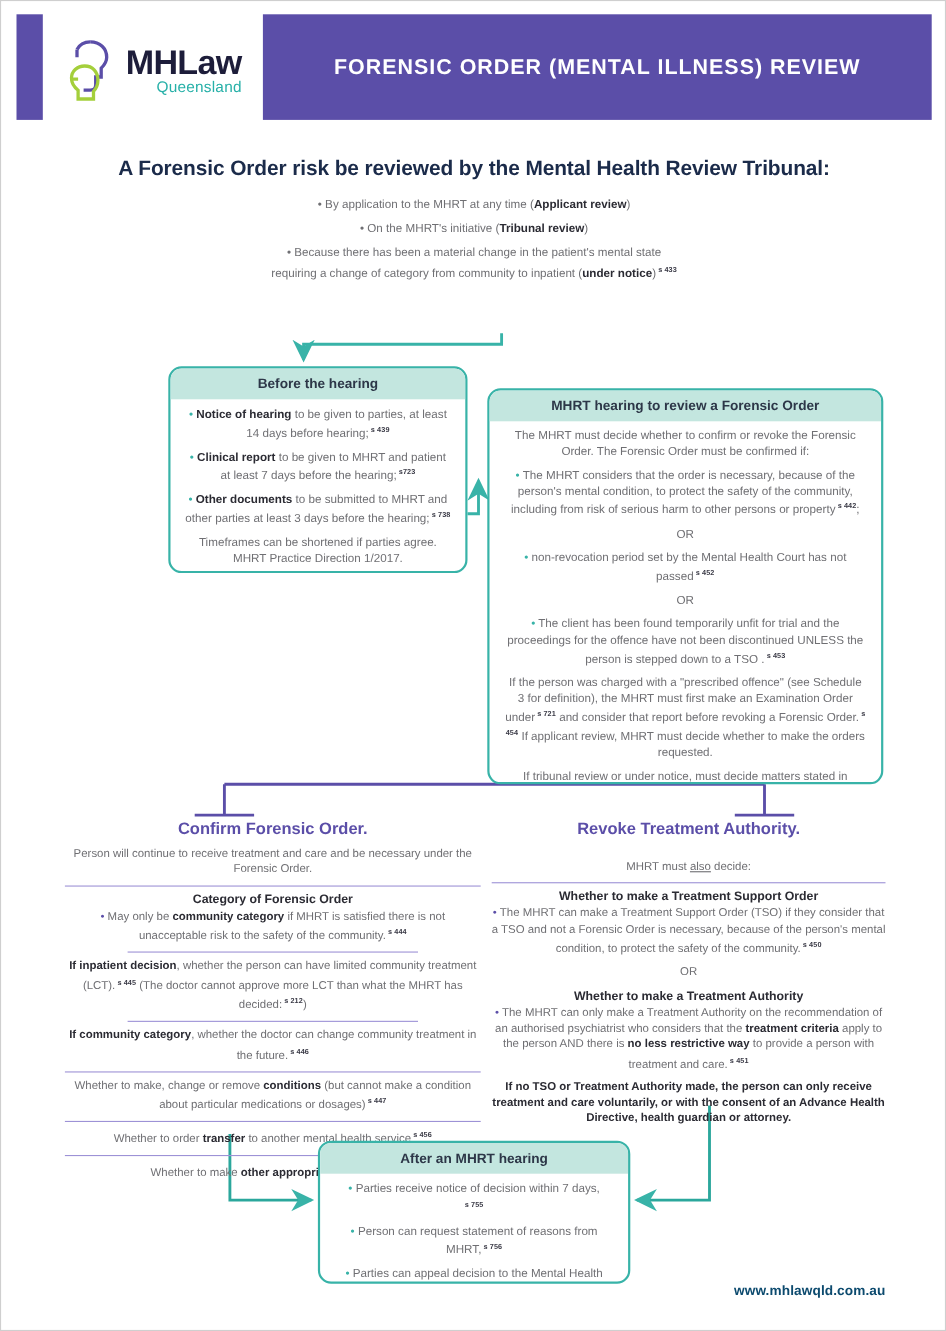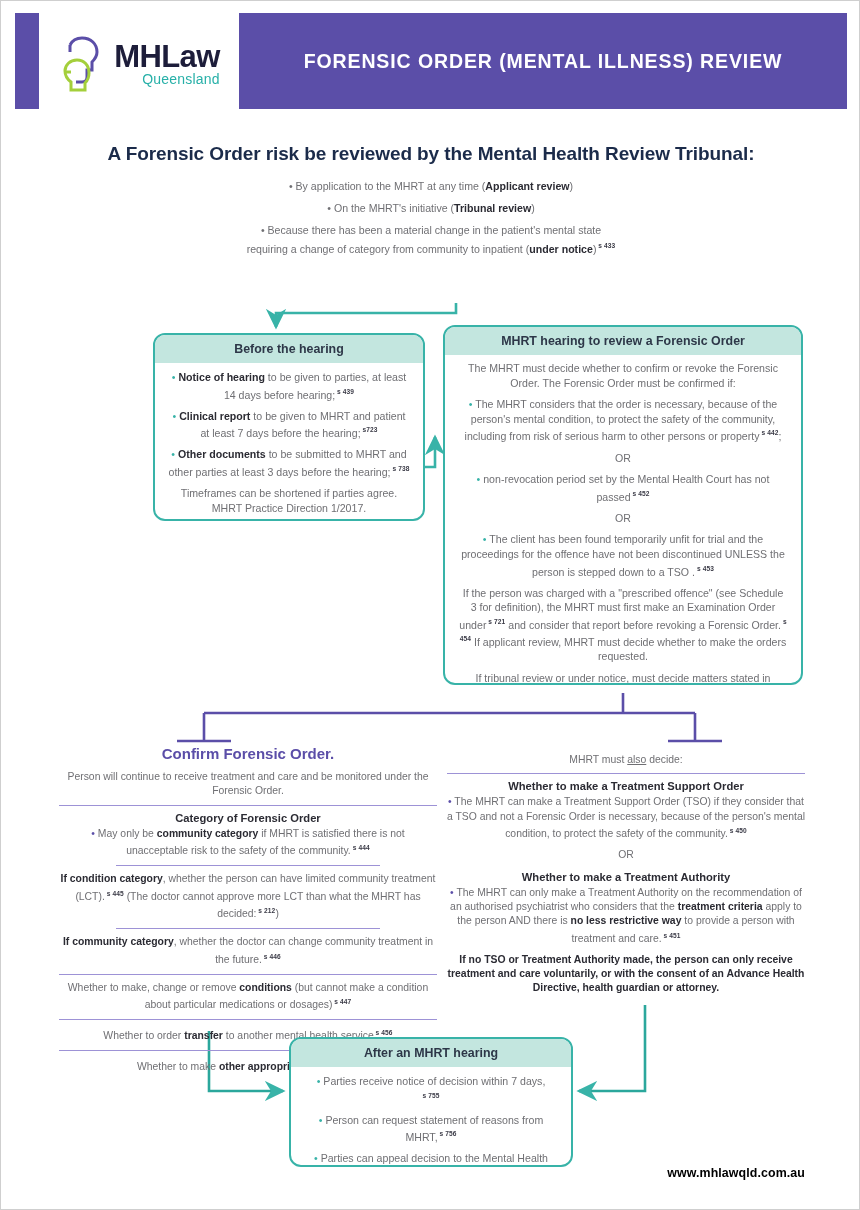--- a/index.html
+++ b/index.html
@@ -149,21 +149,21 @@
     color: #6f6f73;
     font-size: 10.6px;
     line-height: 14.6px;
     text-align: center;
   }
   .teal-body .ln { margin-bottom: 7px; }
   .teal-body .ln:last-child { margin-bottom: 0; }
   .bdot { color: #38b3a8; }
 
   #box-before { left: 152px; top: 332px; width: 272px; height: 188px; }
-  #box-hearing { left: 442px; top: 324px; width: 360px; height: 360px; }
+  #box-hearing { left: 442px; top: 352px; width: 360px; height: 360px; }
   #box-after { left: 288px; top: 1036px; width: 284px; height: 130px; }
 
   #box-hearing .teal-body { padding: 6px 14px 8px; }
 
   
   .col-title {
     text-align: center;
     color: #5b4ea8;
     font-weight: bold;
     font-size: 15px;
@@ -201,21 +201,21 @@
   }
   .seg { margin-bottom: 2px; }
 
   
   #footer-url {
     position: absolute;
     right: 54px;
     top: 1165px;
     font-size: 12.4px;
     font-weight: bold;
-    color: #000000;
+    color: #0c4a6e;
     letter-spacing: 0.1px;
   }
 
   
   #connectors {
     position: absolute;
     left: 0; top: 0;
     width: 860px; height: 1210px;
     pointer-events: none;
   }
@@ -320,50 +320,51 @@
       </div>
       <div class="ln">
         If tribunal review or under notice, must decide matters stated in hearing notice.
       </div>
 
     </div>
   </div>
 
   <div id="col-left">
     <div class="col-title">Confirm Forensic Order.</div>
-    <div class="col-body seg" style="margin-top:8px;">Person will continue to receive treatment and care and be monitored under the Forensic Order.</div>
+    <div class="col-body seg" style="margin-top:8px;">Person will continue to receive treatment and care and be necessary under the Forensic Order.</div>
     <div class="rule"></div>
     <div class="col-head">Category of Forensic Order</div>
     <div class="col-body seg">
       <span style="color:#5b4ea8;">•</span> May only be <b class="k">community category</b> if MHRT is satisfied there is not unacceptable risk to the safety of the community.<span class="sup"> s 444</span>
     </div>
     <div class="rule short"></div>
     <div class="col-body seg">
-      <b class="k">If condition category</b>, whether the person can have limited community treatment (LCT).<span class="sup"> s 445</span> (The doctor cannot approve more LCT than what the MHRT has decided:<span class="sup"> s 212</span>)
+      <b class="k">If inpatient decision</b>, whether the person can have limited community treatment (LCT).<span class="sup"> s 445</span> (The doctor cannot approve more LCT than what the MHRT has decided:<span class="sup"> s 212</span>)
     </div>
     <div class="rule short"></div>
     <div class="col-body seg">
       <b class="k">If community category</b>, whether the doctor can change community treatment in the future.<span class="sup"> s 446</span>
     </div>
     <div class="rule"></div>
     <div class="col-body seg">
       Whether to make, change or remove <b class="k">conditions</b> (but cannot make a condition about particular medications or dosages)<span class="sup"> s 447</span>
     </div>
     <div class="rule"></div>
     <div class="col-body seg">
       Whether to order <b class="k">transfer</b> to another mental health service<span class="sup"> s 456</span>
     </div>
     <div class="rule"></div>
     <div class="col-body seg">
       Whether to make <b class="k">other appropriate orders</b><span class="sup"> s 448</span>
     </div>
   </div>
 
   <div id="col-right">
-    <div class="col-body seg" style="margin-top:8px;">
+    <div class="col-title">Revoke Treatment Authority.</div>
+    <div class="col-body seg" style="margin-top:20px;">
       MHRT must <u>also</u> decide:
     </div>
     <div class="rule"></div>
     <div class="col-head">Whether to make a Treatment Support Order</div>
     <div class="col-body seg">
       <span style="color:#5b4ea8;">•</span> The MHRT can make a Treatment Support Order (TSO) if they consider that a TSO and not a Forensic Order is necessary, because of the person's mental condition, to protect the safety of the community.<span class="sup"> s 450</span>
     </div>
     <div class="col-body seg" style="margin:6px 0 8px;">OR</div>
     <div class="col-head">Whether to make a Treatment Authority</div>
     <div class="col-body seg">

